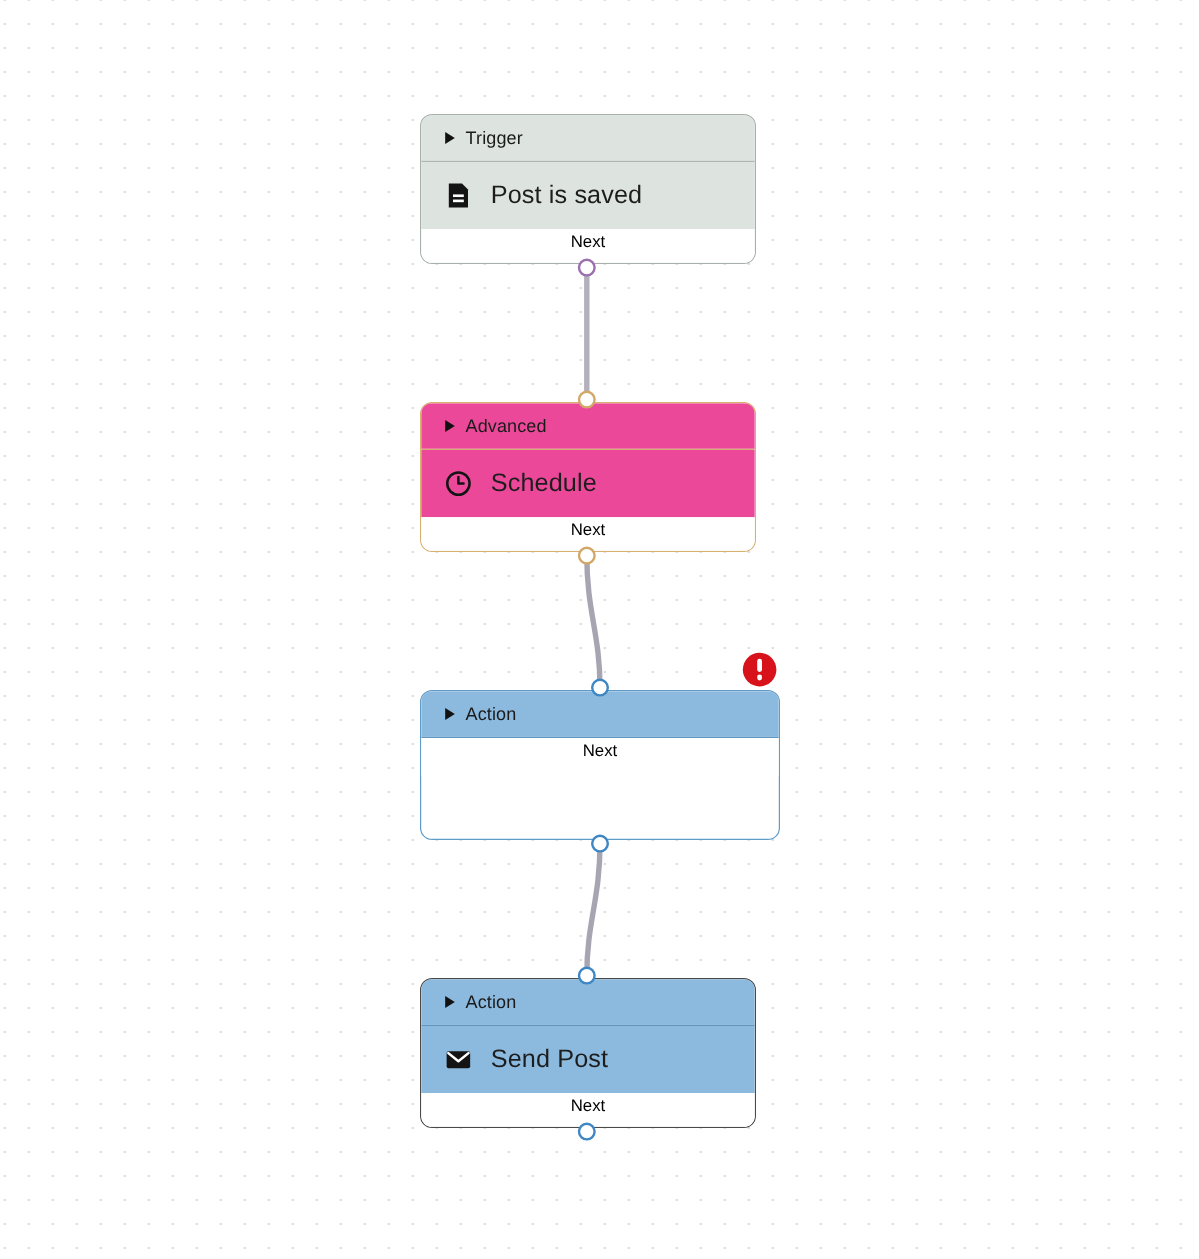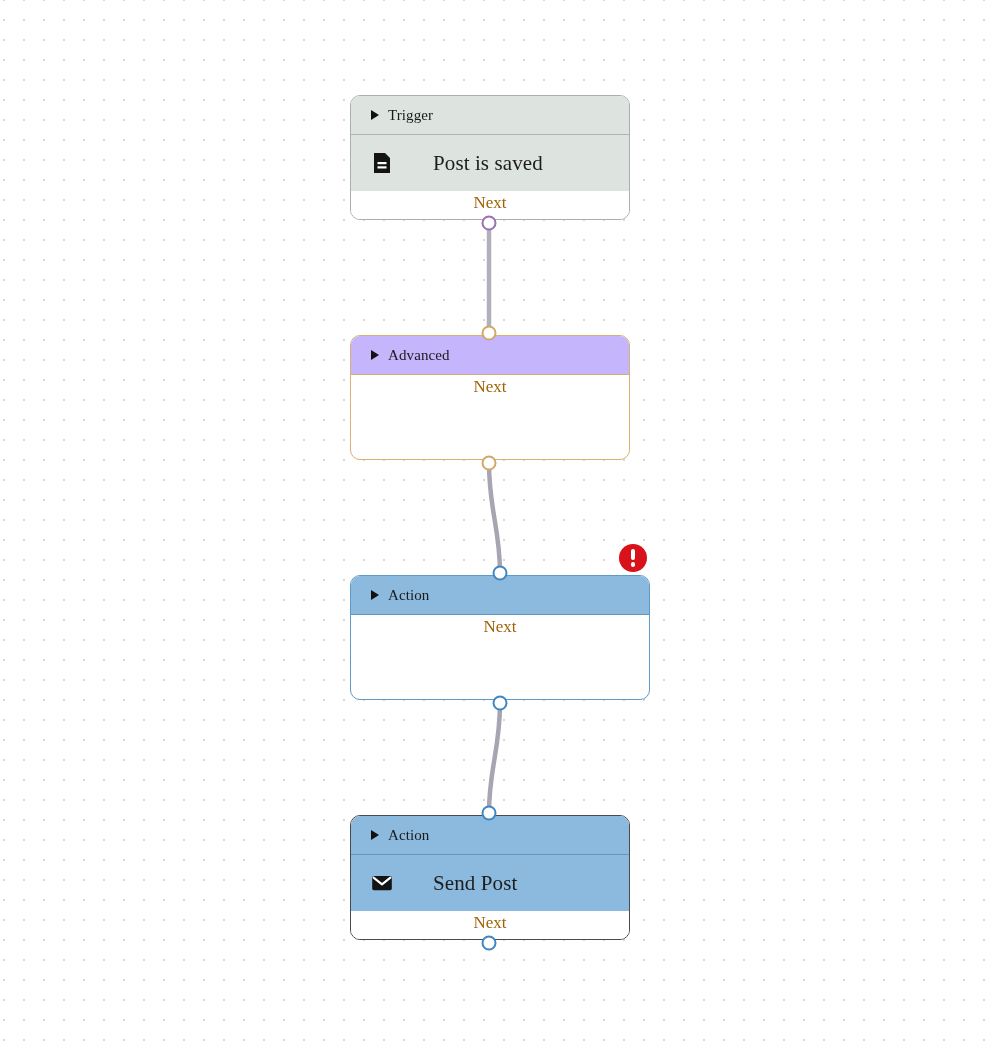--- a/index.html
+++ b/index.html
@@ -17,21 +17,20 @@
   
   #canvas {
     position: relative;
     width: 999px;
     height: 1049px;
     background-color: #ffffff;
     background-image:
       radial-gradient(circle, #d8d8d8 1.1px, rgba(0,0,0,0) 1.2px);
     background-size: 20px 20px;
     background-position: 14px 10px;
-    font-family: Liberation Serif, serif;
   }
 
   
   #edges {
     position: absolute;
     left: 0;
     top: 0;
     width: 999px;
     height: 1049px;
     pointer-events: none;
@@ -81,42 +80,41 @@
     align-items: center;
     justify-content: center;
     margin-right: 14px;
   }
   .node-icon svg { display: block; }
   .node-label {
     font-size: 21px;
     color: #1d1d1d;
     letter-spacing: .1px;
     white-space: nowrap;
-    margin-left: 24px;
   }
   .node-footer {
     height: 30px;
     background: #ffffff;
     display: flex;
     align-items: flex-start;
     justify-content: center;
-    font-size: 17px;
-    color: #a16207;
+    font-size: 14px;
+    color: #000000;
     padding-top: 2px;
   }
 
   
   .theme-trigger  { border: 1.6px solid #a8b0ac; }
   .theme-trigger  .node-header,
   .theme-trigger  .node-body    { background: #dde3df; }
   .theme-trigger  .node-divider { background: #aeb6b1; }
 
   .theme-advanced { border: 1.6px solid #d8b070; }
   .theme-advanced .node-header,
-  .theme-advanced .node-body    { background: #c4b5fd; }
+  .theme-advanced .node-body    { background: #ec4899; }
   .theme-advanced .node-divider { background: #d4ae76; }
 
   .theme-action   { border: 1.6px solid #5e9bc9; }
   .theme-action   .node-header,
   .theme-action   .node-body    { background: #8cbade; }
   .theme-action   .node-divider { background: #5f97c2; }
 
   .theme-action-selected { border: 1.8px solid #4a4a4a; }
   .theme-action-selected .node-header,
   .theme-action-selected .node-body    { background: #8cbade; }
@@ -195,20 +193,29 @@
     </div>
     <div class="node-footer">Next</div>
   </div>
 
   <div class="node theme-advanced" style="left:350px; top:335px; width:280px; height:125px;">
     <div class="node-header">
       <span class="disclosure"></span>
       <span>Advanced</span>
     </div>
     <div class="node-divider"></div>
+    <div class="node-body">
+      <span class="node-icon">
+        <svg width="24" height="24" viewBox="0 0 24 24">
+          <circle cx="12" cy="12" r="9.3" fill="none" stroke="#141414" stroke-width="2.1"></circle>
+          <path d="M12 6.6 V12 h4.3" fill="none" stroke="#141414" stroke-width="2.1" stroke-linecap="round" stroke-linejoin="round"></path>
+        </svg>
+      </span>
+      <span class="node-label">Schedule</span>
+    </div>
     <div class="node-footer">Next</div>
   </div>
 
   <div class="node theme-action" style="left:350px; top:575px; width:300px; height:125px;">
     <div class="node-header">
       <span class="disclosure"></span>
       <span>Action</span>
     </div>
     <div class="node-divider"></div>
     <div class="node-footer">Next</div>

